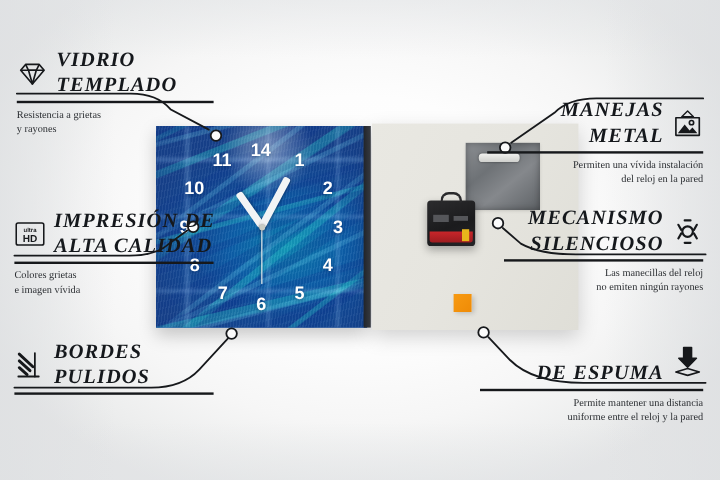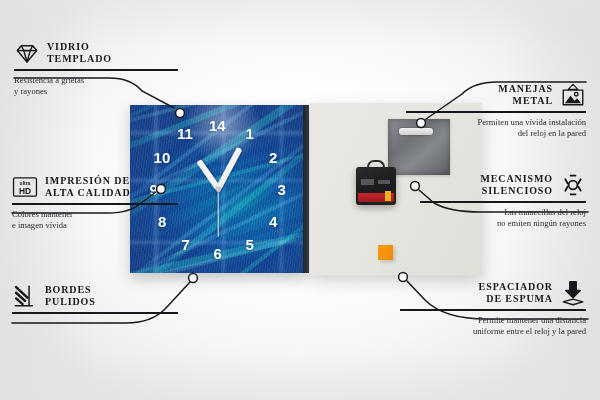--- a/index.html
+++ b/index.html
@@ -70,22 +70,22 @@
   .mech-ln  { position:absolute; background:#55565a; }
   .foam {
     position:absolute; background:linear-gradient(135deg,#f79a12,#ef8b06);
     box-shadow:2px 2px 4px rgba(0,0,0,.18);
   }
 
   
   .feat { position:absolute; }
   .feat .ttl {
     font-family:"Liberation Serif", serif; font-weight:700;
-    font-size:10px; letter-spacing:.9px; color:#15181c; line-height:1.22;
-    text-transform:uppercase; white-space:nowrap;
+    font-size:17px; letter-spacing:.9px; color:#15181c; line-height:1.22;
+    text-transform:uppercase; white-space:nowrap;font-style:italic;
   }
   .feat .rule { height:1.6px; background:#16181b; margin:3px 0 4px; }
   .feat .sub {
     font-family:"Liberation Serif", serif; font-size:8.6px; color:#2a2d31;
     line-height:1.34; white-space:nowrap;
   }
   .feat.right .ttl, .feat.right .sub { text-align:right; }
   .feat .head { display:flex; align-items:center; gap:7px; }
   .feat.right .head { justify-content:flex-end; }
   .ic { width:26px; height:26px; flex:0 0 26px; color:#16181b; }
@@ -228,21 +228,21 @@
           <text x="17" y="13" text-anchor="middle" font-family="Liberation Sans, sans-serif" font-size="6.5" font-weight="700" fill="currentColor">ultra</text>
           <text x="17" y="24" text-anchor="middle" font-family="Liberation Sans, sans-serif" font-size="11" font-weight="700" fill="currentColor">HD</text>
         </svg>
       </span>
       <span>
         <div class="ttl"><span>IMPRESIÓN DE</span><br><span>ALTA CALIDAD</span></div>
       </span>
     </div>
     <div class="rule" style="width:166px;"></div>
     <div class="sub">
-      <span>Colores mantener</span><br><span>e imagen vívida</span>
+      <span>Colores grietas</span><br><span>e imagen vívida</span>
     </div>
   </div>
 
   <div class="feat left" style="left:12px; top:283px; width:180px;">
     <div class="head">
       <span class="ic">
         <svg viewBox="0 0 32 30">
             <g stroke="currentColor" stroke-linecap="round" fill="none">
           <path d="M5 4 L19 17" stroke-width="3"></path>
               <path d="M5 11 L16 21" stroke-width="3"></path>
@@ -297,21 +297,21 @@
     </div>
     <div class="rule" style="width:166px;"></div>
     <div class="sub">
       <span>Las manecillas del reloj</span><br><span>no emiten ningún rayones</span>
     </div>
   </div>
 
   <div class="feat right" style="left:400px; top:280px; width:186px;">
     <div class="head">
       <span>
-        <div class="ttl"><span>ESPACIADOR</span><br><span>DE ESPUMA</span></div>
+        <div class="ttl"><br><span>DE ESPUMA</span></div>
       </span>
       <span class="ic">
         <svg viewBox="0 0 32 32">
             <g fill="none" stroke="currentColor" stroke-width="1.7" stroke-linejoin="round">
           <path d="M12 2 h8 v11 h5 L16 22 L7 13 h5 Z" fill="currentColor"></path>
           <path d="M16 23.5 L28 27 L16 30.5 L4 27 Z"></path>
         </g>
           </svg>
       </span>
     </div>

